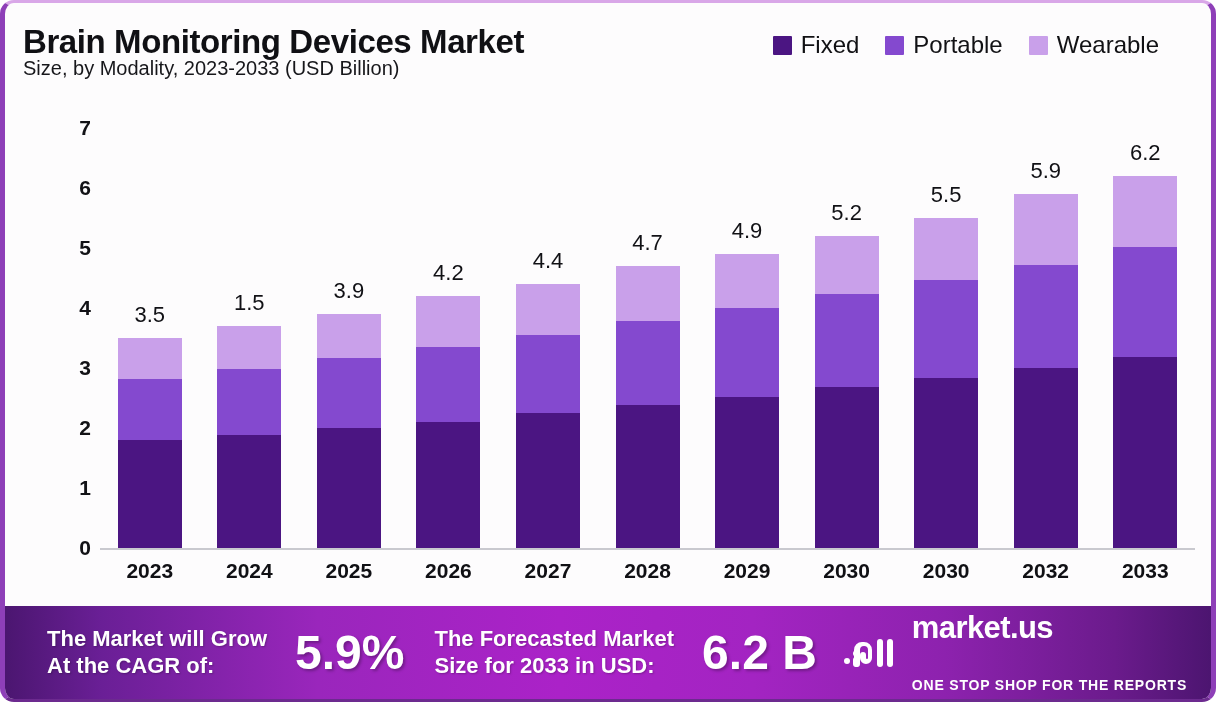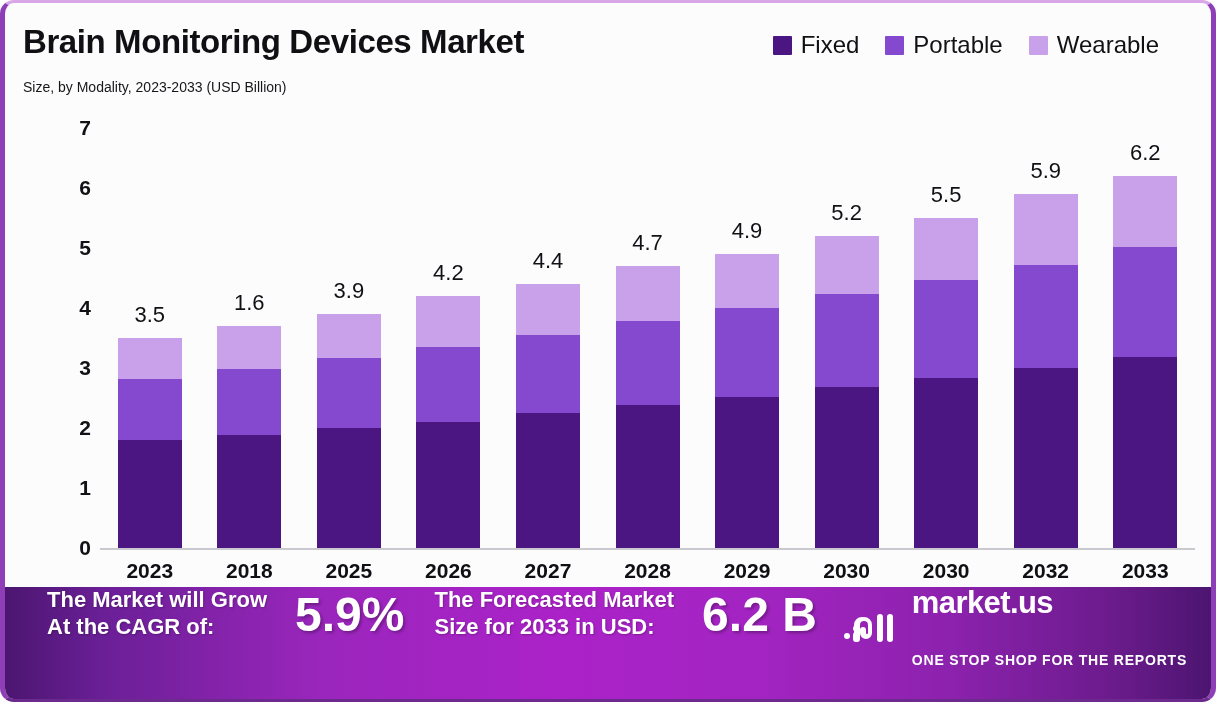--- a/index.html
+++ b/index.html
@@ -37,22 +37,22 @@
     top: 20px;
     font-size: 33px;
     font-weight: bold;
     color: #101014;
     letter-spacing: -0.4px;
     white-space: nowrap;
   }
   .subtitle {
     position: absolute;
     left: 18px;
-    top: 76px;
-    font-size: 14px;
+    top: 54px;
+    font-size: 20px;
     color: #17171b;
     white-space: nowrap;
   }
   .legend {
     position: absolute;
     right: 52px;
     top: 28px;
     display: flex;
     align-items: center;
     gap: 26px;
@@ -155,26 +155,26 @@
     font-weight: bold;
     color: #101014;
   }
 
   
   .footer {
     position: absolute;
     left: 0;
     bottom: 0;
     width: 100%;
-    height: 112px;
+    height: 93px;
     background: linear-gradient(90deg,
        #4b1670 0%, #6a1f96 8%, #9a26bc 26%, #ab22c8 46%,
        #a324c2 62%, #8d22ae 78%, #6b1b8c 92%, #4c1570 100%);
     display: flex;
-    align-items: flex-start;
+    align-items: center;
     color: #ffffff;
     overflow: hidden;
   }
   .f-text {
     font-size: 22px;
     font-weight: bold;
     line-height: 1.22;
     text-shadow: 1px 1px 2px rgba(0,0,0,.25);
     white-space: nowrap;
   }
@@ -254,21 +254,21 @@
             <div class="seg" style="height: 108px; background: rgb(75, 21, 130);"></div>
           </div>
           <div class="total-label" style="bottom: 220px;">3.5</div>
         </div>
         <div class="bar-col">
           <div class="bar-stack">
             <div class="seg" style="height: 43.2px; background: rgb(201, 160, 234);"></div>
             <div class="seg" style="height: 66px; background: rgb(132, 73, 207);"></div>
             <div class="seg" style="height: 112.8px; background: rgb(75, 21, 130);"></div>
           </div>
-          <div class="total-label" style="bottom: 232px;">1.6</div>
+          <div class="total-label" style="bottom: 232px;">1.5</div>
         </div>
         <div class="bar-col">
           <div class="bar-stack">
             <div class="seg" style="height: 43.8px; background: rgb(201, 160, 234);"></div>
             <div class="seg" style="height: 70.2px; background: rgb(132, 73, 207);"></div>
             <div class="seg" style="height: 120px; background: rgb(75, 21, 130);"></div>
           </div>
           <div class="total-label" style="bottom: 244px;">3.9</div>
         </div>
         <div class="bar-col">
@@ -331,21 +331,21 @@
           <div class="bar-stack">
             <div class="seg" style="height: 71.4px; background: rgb(201, 160, 234);"></div>
             <div class="seg" style="height: 109.8px; background: rgb(132, 73, 207);"></div>
             <div class="seg" style="height: 190.8px; background: rgb(75, 21, 130);"></div>
           </div>
           <div class="total-label" style="bottom: 382px;">6.2</div>
         </div>
       </div>
     <div class="xlabels" id="xlabels">
         <div class="xlabel">2023</div>
-        <div class="xlabel">2018</div>
+        <div class="xlabel">2024</div>
         <div class="xlabel">2025</div>
         <div class="xlabel">2026</div>
         <div class="xlabel">2027</div>
         <div class="xlabel">2028</div>
         <div class="xlabel">2029</div>
         <div class="xlabel">2030</div>
         <div class="xlabel">2030</div>
         <div class="xlabel">2032</div>
         <div class="xlabel">2033</div>
       </div>

